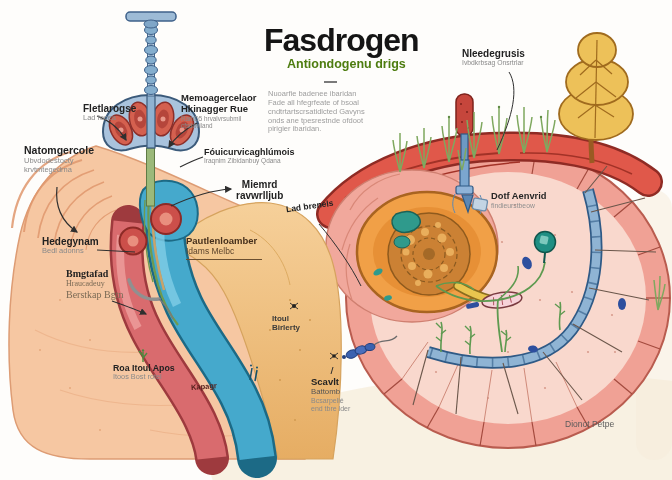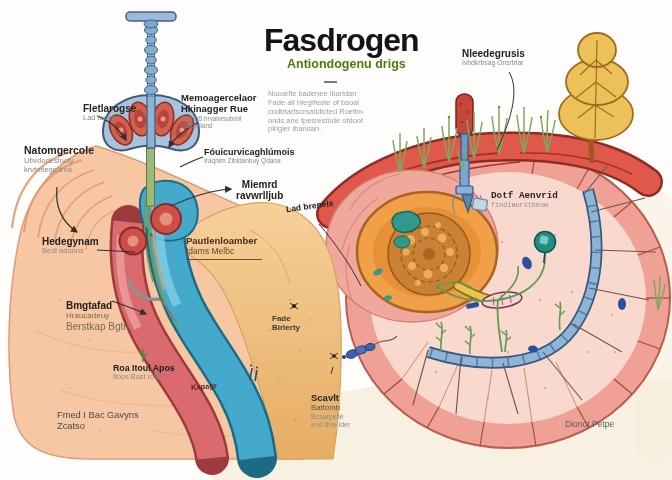--- a/index.html
+++ b/index.html
@@ -359,21 +359,21 @@
     <circle cx="143" cy="350.5" r="1.2" fill="#4e8a3e" stroke="none"></circle>
   </g>
 </svg>
 
 <div class="title">Fasdrogen</div>
 <div class="subtitle">Antiondogenu drigs</div>
 <div class="divider"></div>
 <div class="para">
   <span style="display:block">Nuoarfie badenee ibaridan</span>
   <span style="display:block">Fade all hfegrfeate of bsoal</span>
-  <span style="display:block">cndtrtartscrsatidlcted Roefim</span>
+  <span style="display:block">cndtrtartscrsatidlcted Gavyns</span>
   <span style="display:block">onds ane tpesrestnde ofdoot</span>
   <span style="display:block">pirigier ibaridan.</span>
 </div>
 
 <div class="label" style="left:36px;top:103px;font-size:10px;margin-left:47px;">
   <span class="b">Fletlarogse</span>
   <span class="s" style="font-size:7.5px">Lad focea</span>
 </div>
 
 <div class="label" style="left:24px;top:145px;font-size:10.5px;">
@@ -396,68 +396,64 @@
 <div class="label" style="left:236px;top:179px;font-size:10px;text-align:center;">
   <span class="b">Miemrd</span>
   <span class="b">ravwrlljub</span>
 </div>
 
 <div class="label" style="left:42px;top:236px;font-size:10px;">
   <span class="b">Hedegynam</span>
   <span class="s" style="font-size:7.5px">Bedl adonns</span>
 </div>
 
-<div class="label" style="left:66px;top:300px;font-size:10px;">
+<div class="label" style="left:66px;top:268px;font-size:10px;font-family:Liberation Serif, serif;">
   <span class="b">Bmgtafad</span>
   <span class="s" style="font-size:8px;color:#7a6a55">Hraucadeuy</span>
   <span class="s" style="font-size:10px;color:#7a6a55">Berstkap Bgtn</span>
 </div>
 
 <div class="label" style="left:186px;top:236px;font-size:9.5px;color:#46301c;">
   <span class="b">Pautlenloamber</span>
   <span class="s" style="font-size:8.5px;color:#5d452c">Idams Melbc</span>
   <div class="ul"></div>
 </div>
 
 <div class="label" style="left:286px;top:202px;font-size:8.5px;transform:rotate(-8deg);">
   <span class="b">Lad brenels</span>
 </div>
 
 <div class="label" style="left:272px;top:314px;font-size:8px;color:#3a3a3a;">
-  <span class="b">Fade</span>
+  <span class="b">Itoul</span>
   <span class="b">Birlerty</span>
 </div>
 
-<div class="label" style="left:311px;top:377px;font-size:9.5px;margin-top:16px;">
+<div class="label" style="left:311px;top:377px;font-size:9.5px;">
   <span class="b">Scavlt</span>
   <span class="s" style="font-size:7.8px;color:#555">Battomb</span>
   <span class="s" style="font-size:7px">Bcsarpelié</span>
   <span class="s" style="font-size:7px">end tbre lder</span>
 </div>
 
 <div class="label" style="left:113px;top:363px;font-size:8.8px;">
   <span class="b">Roa Itoul Apos</span>
   <span class="s" style="font-size:7.3px">Itoos Bost rotel</span>
 </div>
 
-<div class="label" style="left:57px;top:410px;font-size:9.3px;color:#4a4a4a;">
-  <span style="display:block">Fmed I Bac Gavyns</span>
-  <span style="display:block">Zcatso</span>
-</div>
 
 <div class="label" style="left:191px;top:383px;font-size:7.5px;color:#55201d;transform:rotate(-4deg);">
   <span class="b">Kapagr</span>
 </div>
 
 <div class="label" style="left:462px;top:48px;font-size:10px;">
   <span class="b">Nleedegrusis</span>
   <span class="s" style="font-size:6.8px">Ivbdkrbsag Onsrtrlar</span>
 </div>
 
-<div class="label" style="left:491px;top:191px;font-size:9.3px;color:#262626;font-family:Liberation Mono, monospace;">
+<div class="label" style="left:491px;top:191px;font-size:9.3px;color:#262626;">
   <span class="b">Dotf Aenvrid</span>
   <span class="s" style="font-size:6.8px;color:#8f8f8f">findieurstbeow</span>
 </div>
 
 <div class="label" style="left:565px;top:420px;font-size:8.5px;color:#5a5a5a;">
   <span>Dionot Petpe</span>
 </div>
 
 </div>
 

